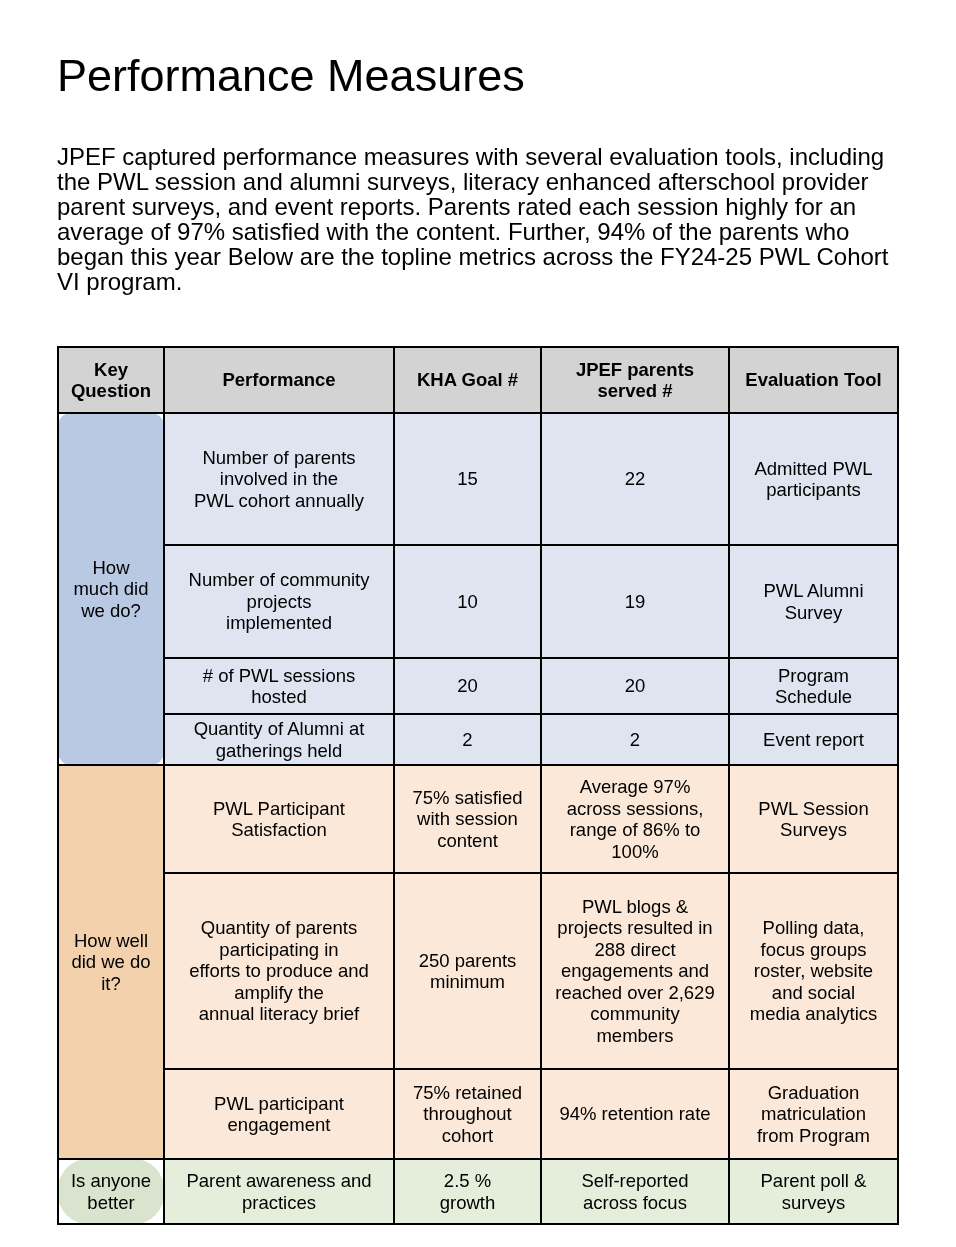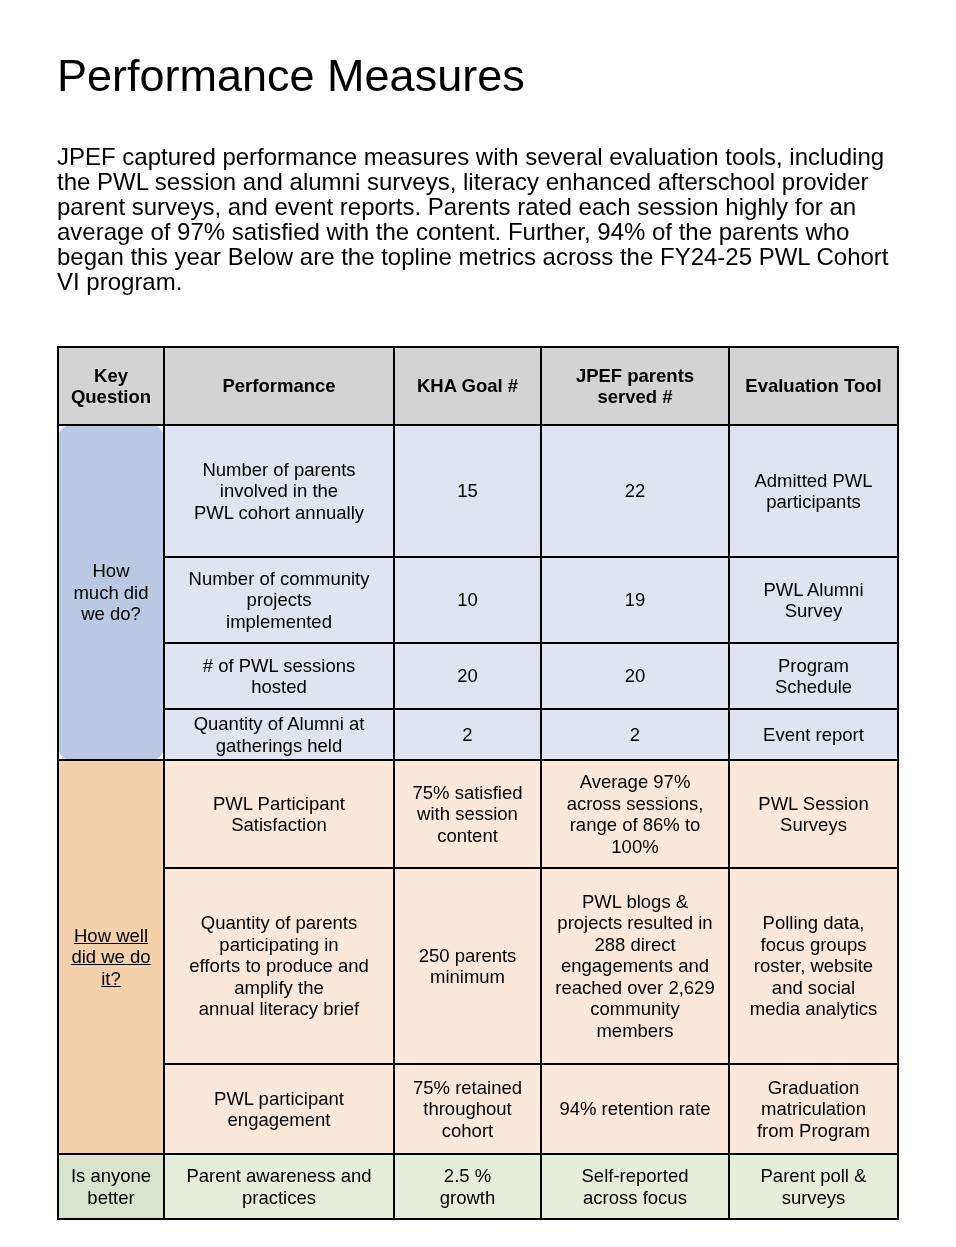--- a/index.html
+++ b/index.html
@@ -47,35 +47,35 @@
     white-space:pre-line;
     font-size:18.5px;
     line-height:21.5px;
     padding:3px 5px;
     overflow:hidden;
   }
   table.metrics th{
     background:var(--header-bg);
     font-weight:700;
   }
-  tr.hrow{height:78px;padding-left:33px;}
+  tr.hrow{height:66px;padding-left:33px;}
   tr.r1{height:132px;}
-  tr.r2{height:86px;}
-  tr.r3{height:66px;}
+  tr.r2{height:113px;}
+  tr.r3{height:56px;}
   tr.r4{height:48px;}
   tr.r5{height:108px;}
   tr.r6{height:196px;}
   tr.r7{height:90px;}
   tr.r8{height:65px;}
   td.g1{background:var(--group1-row-bg);}
   td.g1k{background:var(--group1-key-bg);border-radius:13px;}
   td.g2{background:var(--group2-row-bg);}
-  td.g2k{background:var(--group2-key-bg);text-decoration:underline;}
+  td.g2k{background:var(--group2-key-bg);}
   td.g3{background:var(--group3-row-bg);}
-  td.g3k{background:var(--group3-key-bg);}
+  td.g3k{background:var(--group3-key-bg);border-radius:30px;}
 </style>
 </head>
 <body>
 
 <h1 class="doc-title">Performance Measures</h1>
 
 <p class="doc-intro">JPEF captured performance measures with several evaluation tools, including the PWL session and alumni surveys, literacy enhanced afterschool provider parent surveys, and event reports. Parents rated each session highly for an average of 97% satisfied with the content. Further, 94% of the parents who began this year Below are the topline metrics across the FY24-25 PWL Cohort VI program.</p>
 
 <table class="metrics">
   <colgroup>

